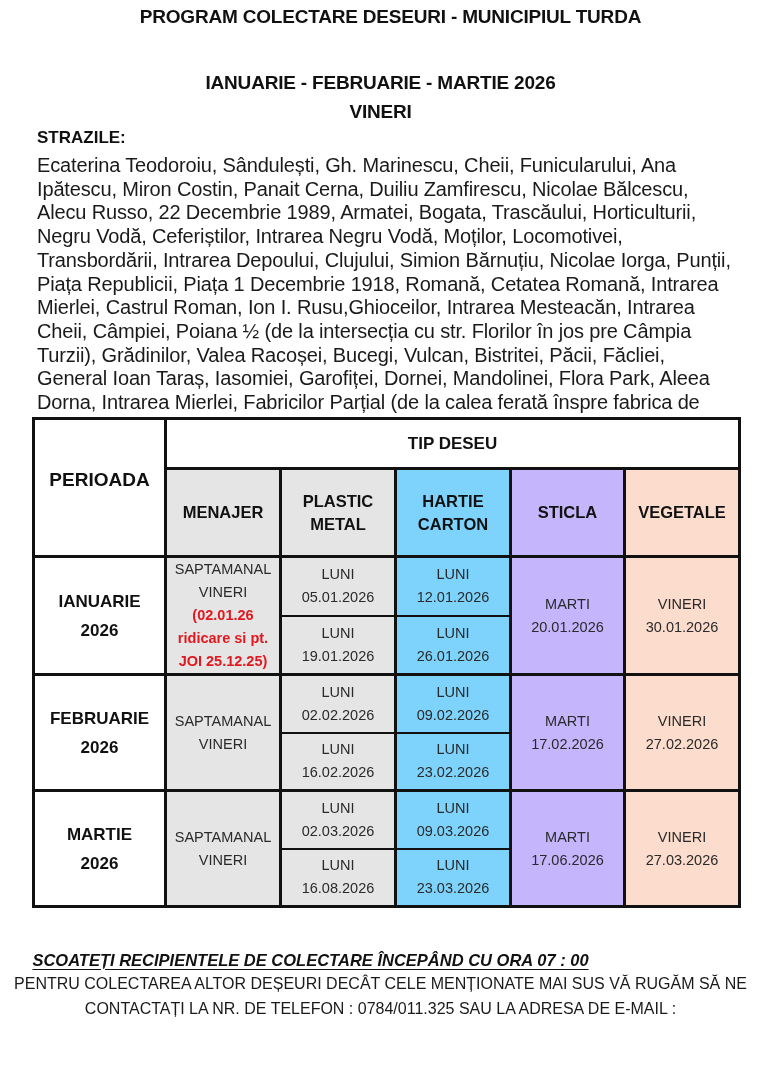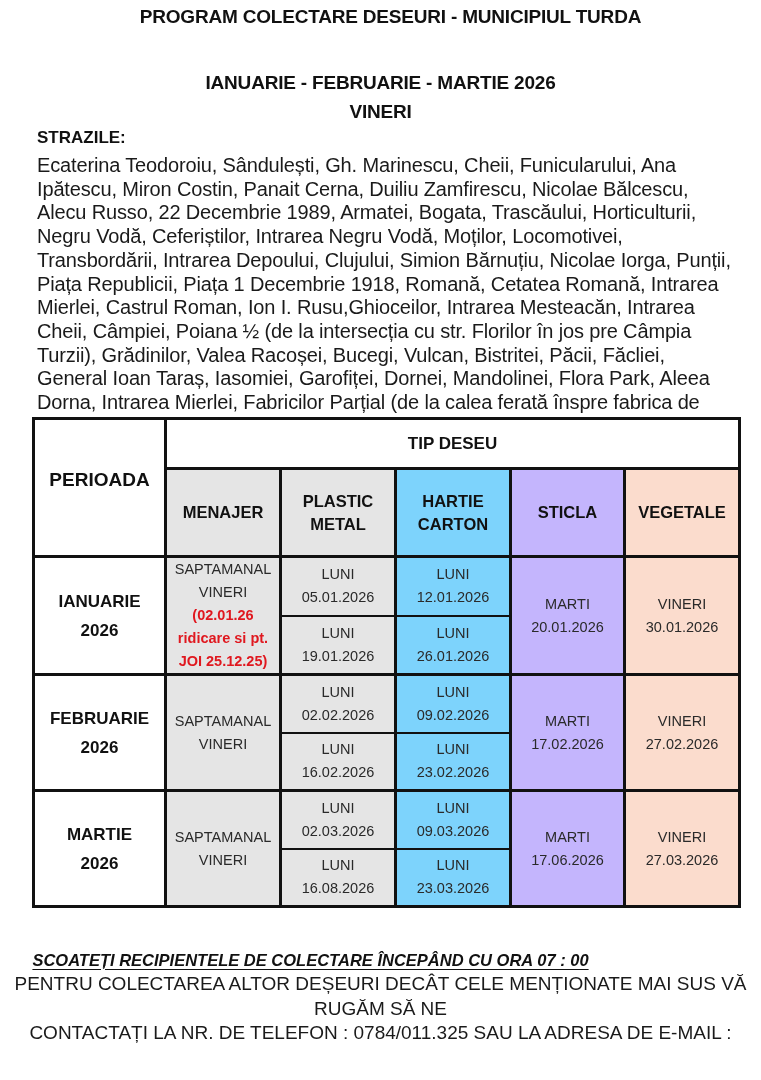--- a/index.html
+++ b/index.html
@@ -34,21 +34,21 @@
   .bg-peach { background: #fbdccd; }
 
   .month { font-weight: bold; font-size: 17px !important; color: #111 !important; line-height: 29px !important; }
   .sub td { height: 58px; }
   .note { color: #e0181f; font-weight: bold; }
   td.inner-top { border-bottom-width: 2px !important; }
   td.inner-bot { border-top-width: 2px !important; }
 
   .footer-main { position: absolute; left: 0; width: 621px; top: 927px; text-align: center; font-weight: bold; font-style: italic; font-size: 16.5px; color: #111; margin-top: 24px; }
   .footer-main span { text-decoration: underline; text-underline-offset: 3px; }
-  .contact { position: absolute; left: 0; width: 761px; top: 972px; text-align: center; font-size: 19px; line-height: 24.5px; color: #1a1a1a; }
+  .contact { position: absolute; left: 0; width: 761px; top: 972px; text-align: center; font-size: 16px; line-height: 24.5px; color: #1a1a1a; }
 </style>
 </head>
 <body>
 
 <div class="title" id="t1">PROGRAM COLECTARE DESEURI - MUNICIPIUL TURDA</div>
 <div class="title" id="t2">IANUARIE - FEBRUARIE - MARTIE 2026</div>
 <div class="title" id="t3">VINERI</div>
 
 <div class="streets-label">STRAZILE:</div>
 <div class="streets">Ecaterina Teodoroiu, Sândulești, Gh. Marinescu, Cheii, Funicularului, Ana Ipătescu, Miron Costin, Panait Cerna, Duiliu Zamfirescu, Nicolae Bălcescu, Alecu Russo, 22 Decembrie 1989, Armatei, Bogata, Trascăului, Horticulturii, Negru Vodă, Ceferiștilor, Intrarea Negru Vodă, Moților, Locomotivei, Transbordării, Intrarea Depoului, Clujului, Simion Bărnuțiu, Nicolae Iorga, Punții, Piața Republicii, Piața 1 Decembrie 1918, Romană, Cetatea Romană, Intrarea Mierlei, Castrul Roman, Ion I. Rusu,Ghioceilor, Intrarea Mesteacăn, Intrarea Cheii, Câmpiei, Poiana ½ (de la intersecția cu str. Florilor în jos pre Câmpia Turzii), Grădinilor, Valea Racoșei, Bucegi, Vulcan, Bistritei, Păcii, Făcliei, General Ioan Taraș, Iasomiei, Garofiței, Dornei, Mandolinei, Flora Park, Aleea Dorna, Intrarea Mierlei, Fabricilor Parțial (de la calea ferată înspre fabrica de sticlă), Alexandru Ioan Cuza – partial, Iazurilor, Coastei, Bercului, Alba Iulia, Margaretelor, Liviu Cigareanu, Viitorului</div>

